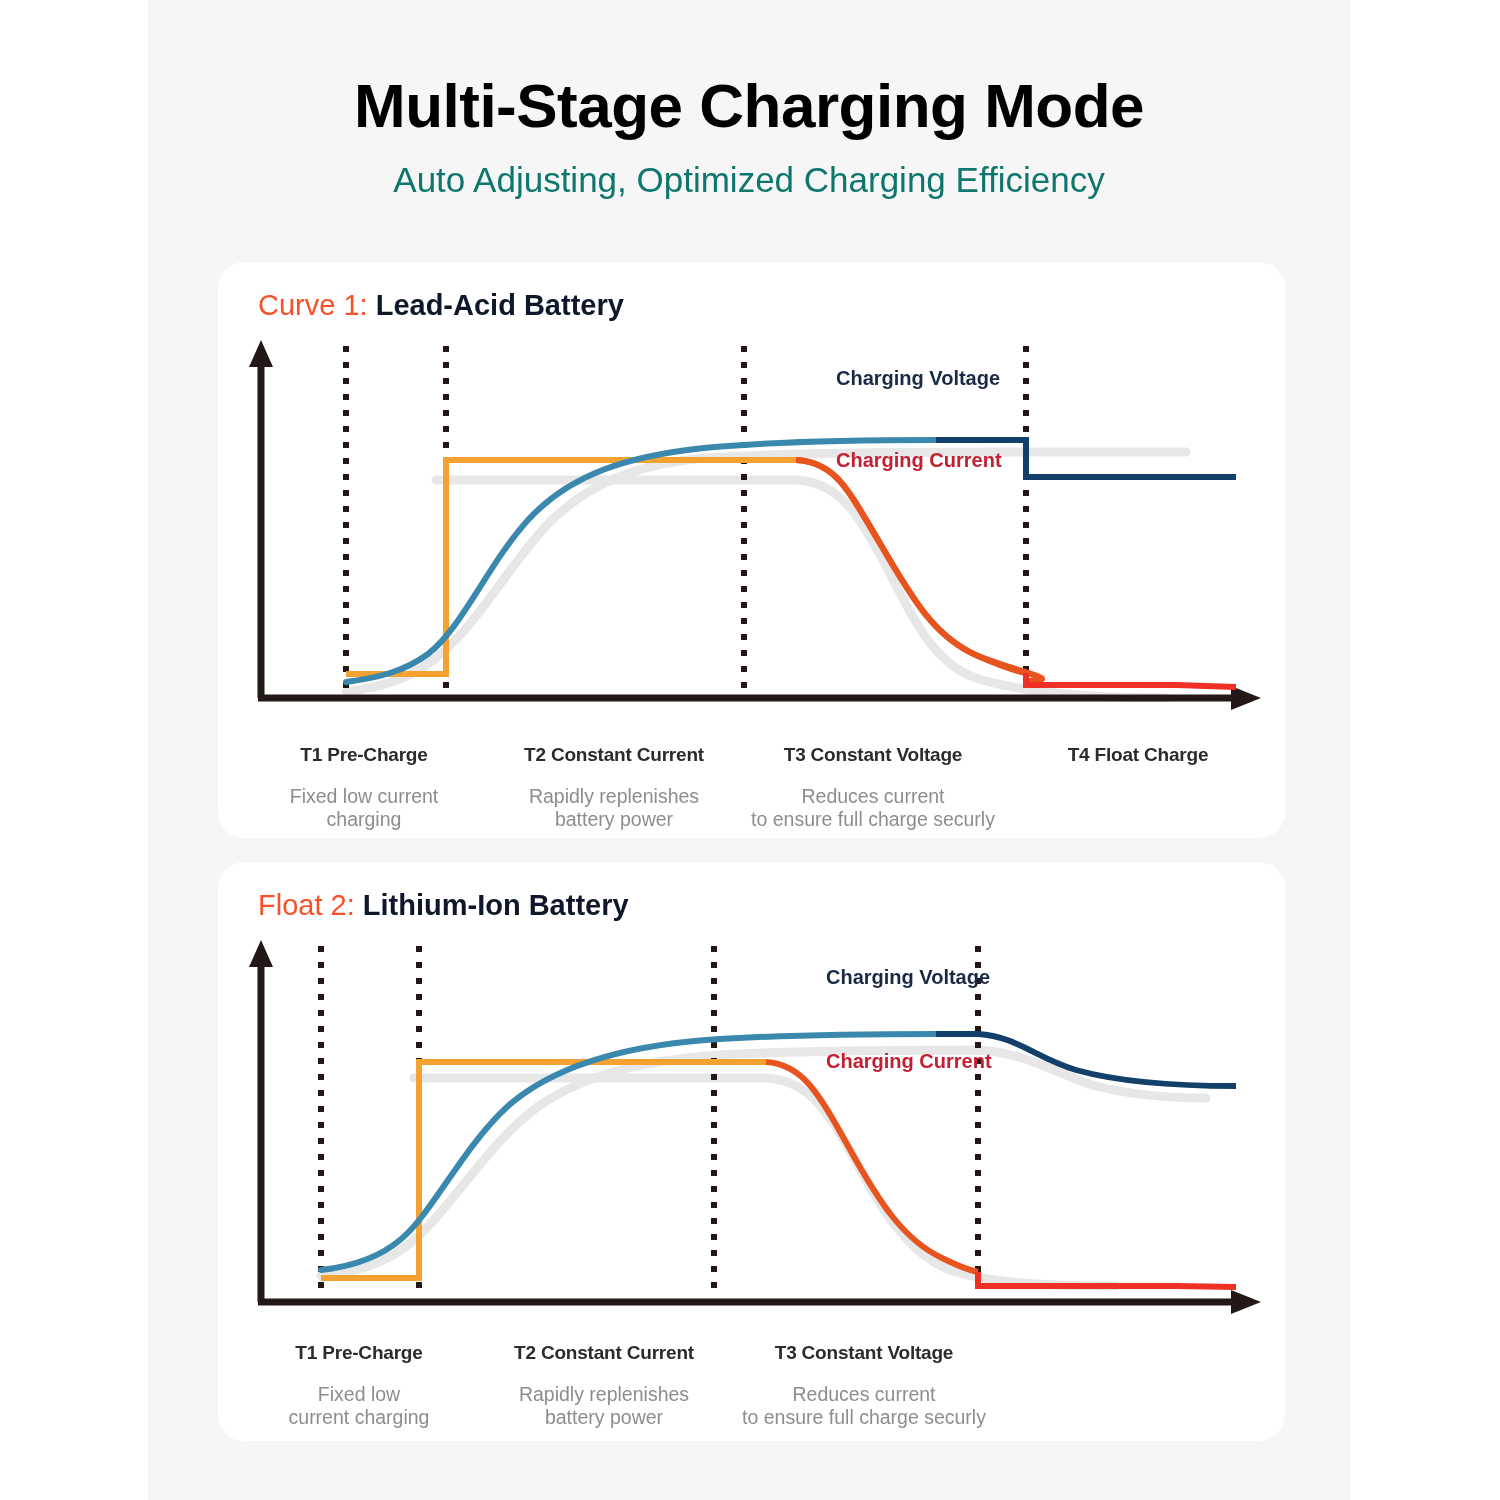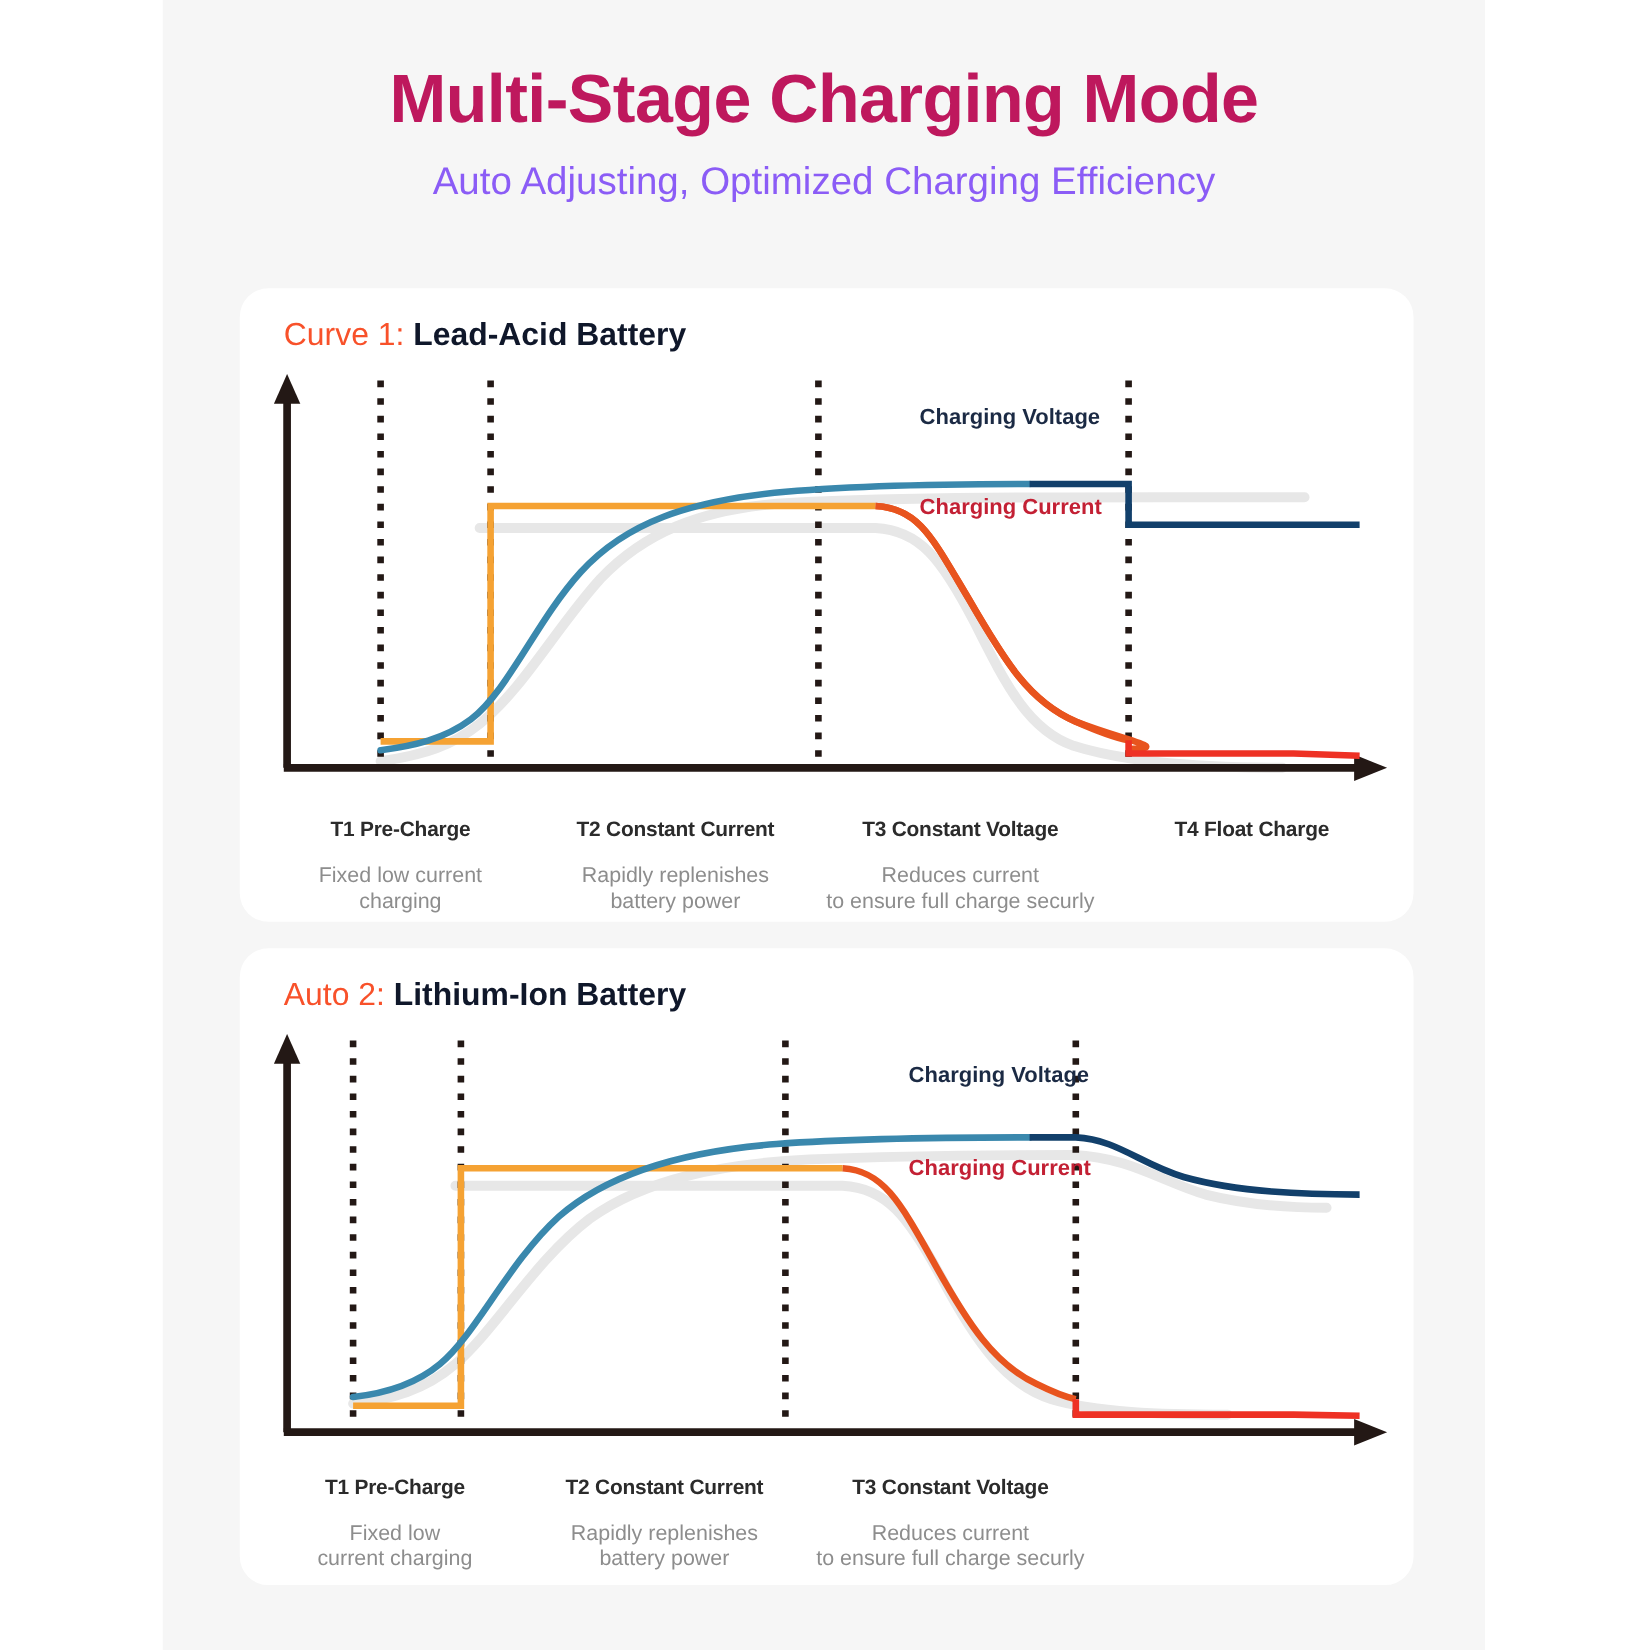--- a/index.html
+++ b/index.html
@@ -13,28 +13,28 @@
     position:absolute;left:148px;top:0;width:1202px;height:1500px;
     background:#f6f6f6;
   }
   .header{
     text-align:center;
     padding-top:58px;
   }
   .title{
     font-size:62px;
     font-weight:bold;
-    color:#be185d;
+    color:#000000;
     letter-spacing:-0.5px;
     line-height:1.05;
-    margin:0;
+    margin:15px;
   }
   .subtitle{
     font-size:35px;
-    color:#8b5cf6;
+    color:#0f766e;
     margin:22px 0 0 0;
     font-weight:400;
   }
   .card{
     position:absolute;
     left:70px;
     width:1067px;
     background:#ffffff;
     border-radius:26px;
   }
@@ -164,21 +164,21 @@
 to ensure full charge securly</div>
       </div>
       <div class="stage" style="width:260px">
         <div class="stage-title">T4 Float Charge</div>
       </div>
     </div>
   </div>
 
   <div class="card" id="card2">
     <div class="card-head">
-      <span class="curve-no">Auto 2:</span>
+      <span class="curve-no">Float 2:</span>
       <span class="batt">Lithium-Ion Battery</span>
     </div>
 
     <div class="chart-wrap">
       <svg width="1030" height="400" viewBox="0 0 1030 400">
 
         <g stroke="#e7e7e7" stroke-width="9" fill="none" stroke-linecap="round">
           <path d="M85,336 C120,332 150,324 178,300 C215,268 250,206 300,168 C350,132 420,118 500,114 C600,110 680,110 740,110 C790,112 820,134 860,146 C900,156 940,158 970,158"></path>
           <path d="M178,138 L400,138 L530,138 C570,140 590,166 620,222 C652,282 680,320 720,332 C760,344 820,346 880,346"></path>
         </g>

